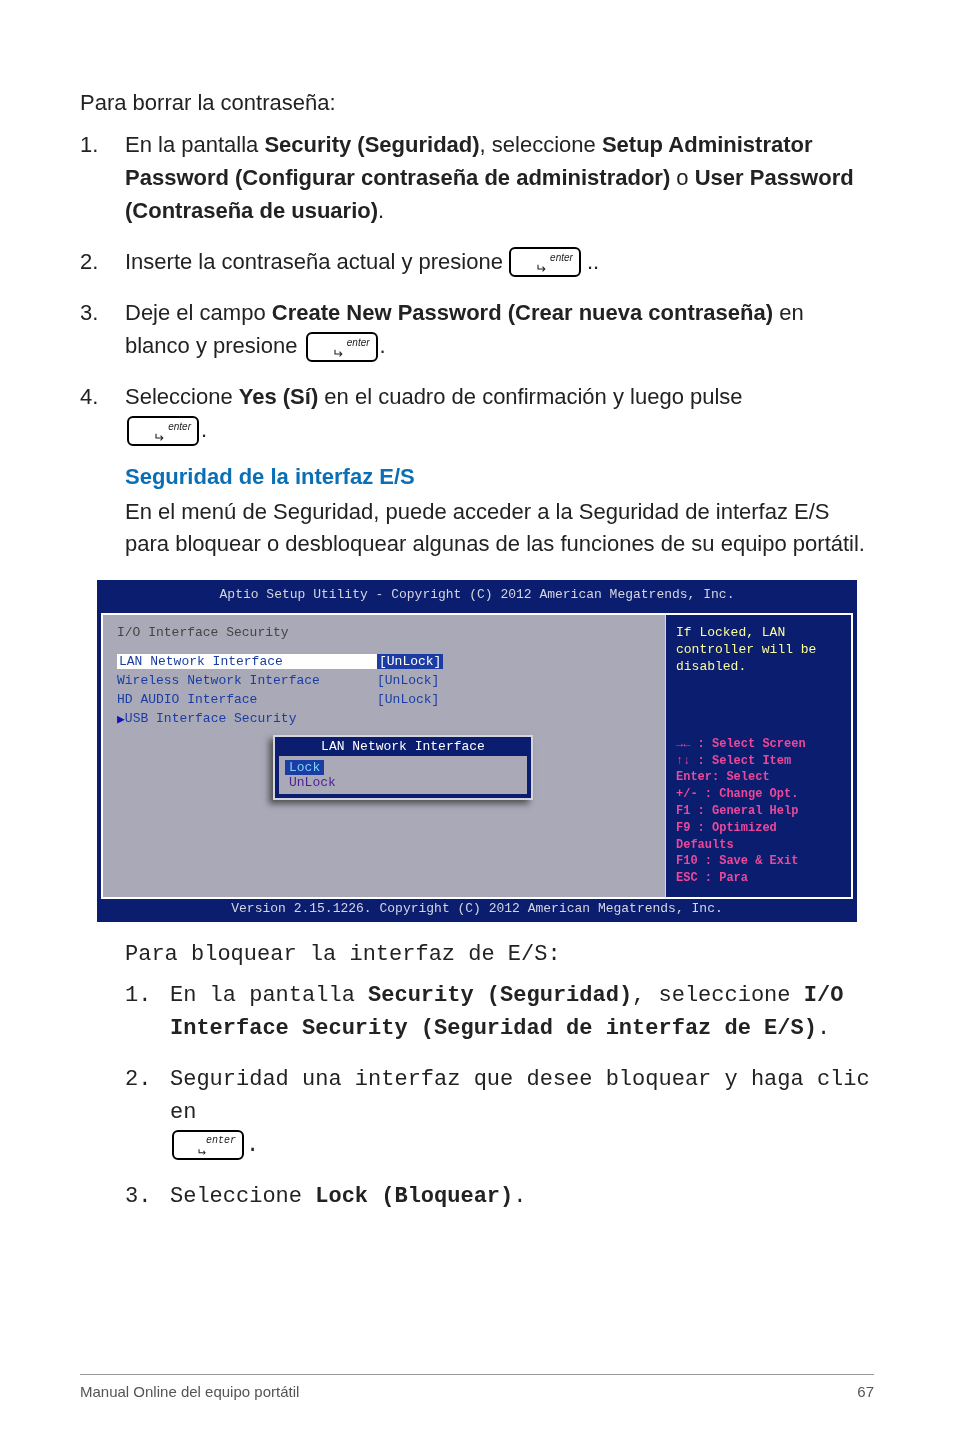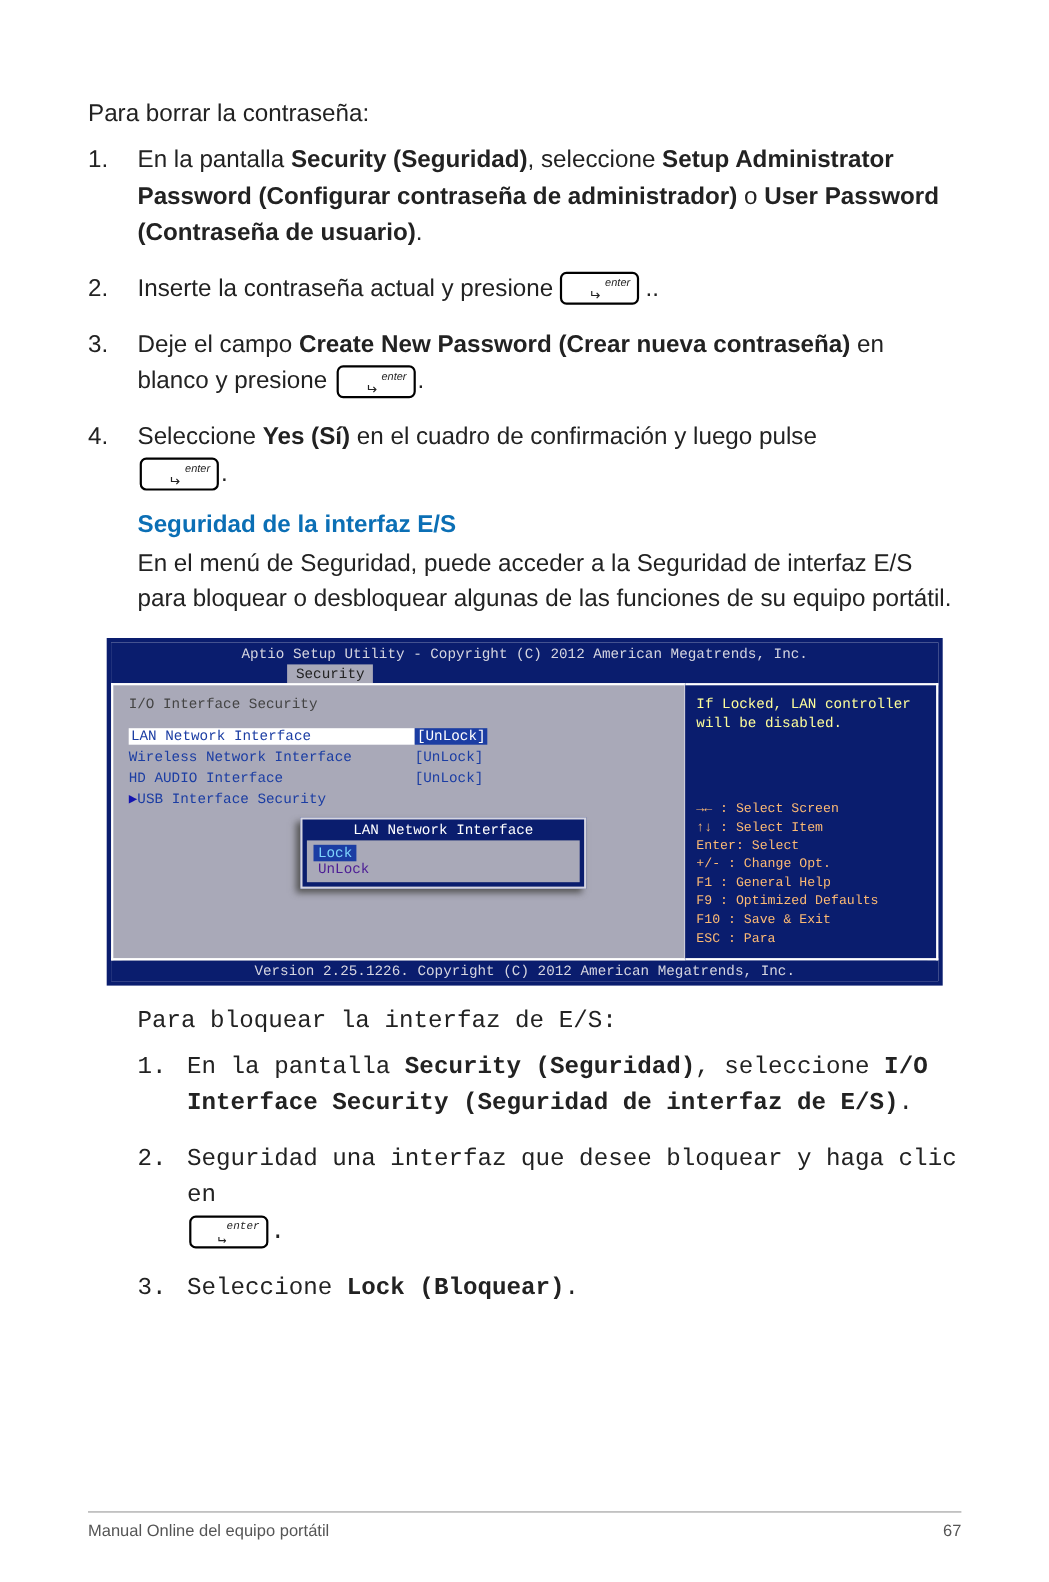--- a/index.html
+++ b/index.html
@@ -81,21 +81,21 @@
       border: 4px solid #0a1d6e;
       position: relative;
       font-family: "Courier New", monospace;
       font-size: 13px;
       color: #c9c9d0;
     }
     .bios-titlebar {
       background: #0a1d6e;
       color: #d5d5e0;
       text-align: center;
-      padding: 3px 0 0 0;
+      padding: 3px 0 11px 0;
       font-size: 13px;
     }
     .bios-titlebar .sec {
       display: inline-block;
       background: #a9a9b8;
       color: #222;
       padding: 1px 8px;
       margin-top: 2px;
     }
     .bios-main {
@@ -106,21 +106,21 @@
     .bios-left {
       flex: 1;
       background: #a9a9b8;
       border: 2px solid #fff;
       border-right: 1px solid #d5d5e0;
       padding: 10px 14px;
       color: #1b3da3;
       position: relative;
     }
     .bios-right {
-      width: 230px;
+      width: 187px;
       background: #0a1d6e;
       border: 2px solid #fff;
       border-left: none;
       padding: 10px 10px;
       color: #fff;
       position: relative;
     }
     .bios-left .header {
       color: #444;
       margin-bottom: 14px;
@@ -162,23 +162,24 @@
     .bios-overlay-unlock {
       color: #4c1d95;
       padding: 0 4px;
     }
     .bios-right .help-top {
       color: #fdfd9a;
       margin-bottom: 60px;
       line-height: 1.3;
     }
     .bios-right .shortcuts {
-      color: #fdba74;
+      color: #ec4899;
       line-height: 1.4;
       font-size: 12px;
+      font-weight: bold;
     }
     .bios-footer {
       background: #0a1d6e;
       text-align: center;
       padding: 2px 0;
       color: #d5d5e0;
       font-size: 13px;
     }
     .footer {
       position: absolute;
@@ -238,23 +239,20 @@
     </span>
   </li>
 </ol>
 
 <h3 class="section-heading">Seguridad de la interfaz E/S</h3>
 <p class="section-body">En el menú de Seguridad, puede acceder a la Seguridad de interfaz E/S para bloquear o desbloquear algunas de las funciones de su equipo portátil.</p>
 
 <div class="bios-screenshot">
   <div class="bios-titlebar">
     <div>Aptio Setup Utility - Copyright (C) 2012 American Megatrends, Inc.</div>
-    <div style="text-align:left; padding-left:160px;">
-      <span class="sec">Security</span>
-    </div>
   </div>
   <div class="bios-main">
     <div class="bios-left">
       <div class="header">I/O Interface Security</div>
       <div class="bios-row highlighted">
         <span class="label">LAN Network Interface</span>
         <span class="value" style="color:#fff;background:#1b3da3;padding:0 2px;">[UnLock]</span>
       </div>
       <div class="bios-row">
         <span class="label">Wireless Network Interface</span>
@@ -285,21 +283,21 @@
         <div>↑↓   : Select Item</div>
         <div>Enter: Select</div>
         <div>+/-  : Change Opt.</div>
         <div>F1   : General Help</div>
         <div>F9   : Optimized Defaults</div>
         <div>F10  : Save &amp; Exit</div>
         <div>ESC  : Para</div>
       </div>
     </div>
   </div>
-  <div class="bios-footer">Version 2.25.1226. Copyright (C) 2012 American Megatrends, Inc.</div>
+  <div class="bios-footer">Version 2.15.1226. Copyright (C) 2012 American Megatrends, Inc.</div>
 </div>
 
 <div class="nested-list">
   <p class="intro-text">Para bloquear la interfaz de E/S:</p>
 
   <ol class="numbered-list">
     <li class="numbered-item">
       <span class="num">1.</span>
       <span class="content">
         <span>En la pantalla </span><span class="bold">Security (Seguridad)</span><span>, seleccione </span><span class="bold">I/O Interface Security (Seguridad de interfaz de E/S)</span><span>.</span>

